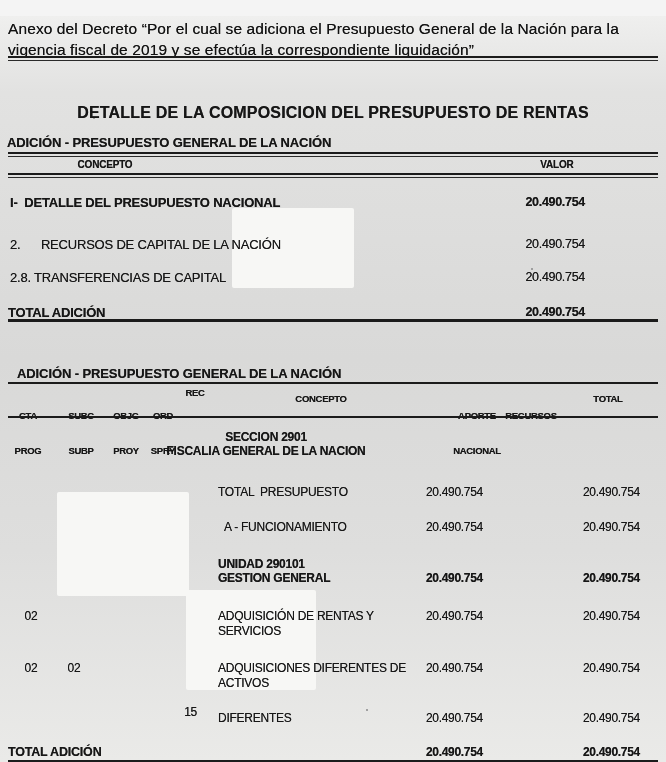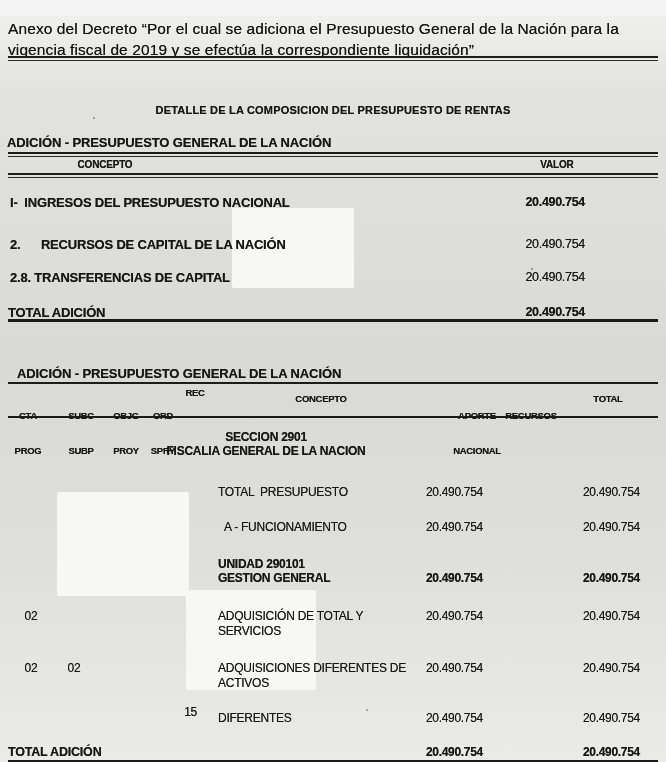--- a/index.html
+++ b/index.html
@@ -9,25 +9,25 @@
     margin:16px auto;
     background:linear-gradient(180deg,#efefee 0%,#e2e2e1 10%,#d9d9d8 45%,#dededd 70%,#ebebe9 100%);
     font-family:"Liberation Sans","DejaVu Sans",sans-serif;
     color:#161616;
     overflow:hidden;
   }
   .abs{position:absolute;white-space:pre;}
   .patch{position:absolute;background:#f7f7f5;border-radius:2px;z-index:1;}
   .txt{z-index:2;text-shadow:0 0 0.55px rgba(15,15,15,0.7);}
   .t-header{font-size:15.5px;line-height:20.5px;letter-spacing:0.1px;color:#111;}
-  .t-title{font-size:11px;font-weight:700;letter-spacing:0.2px;}
+  .t-title{font-size:16px;font-weight:700;letter-spacing:0.2px;}
   .t-sechead{font-size:13px;font-weight:700;letter-spacing:-0.1px;}
   .t-colhead1{font-size:10px;font-weight:700;letter-spacing:-0.2px;}
   .t-colhead2{font-size:9.5px;font-weight:700;line-height:11.5px;letter-spacing:-0.3px;text-align:center;}
-  .t-row1{font-size:13px;letter-spacing:-0.2px;font-weight:bold;}
+  .t-row1{font-size:13px;letter-spacing:-0.2px;}
   .t-num1{font-size:12.5px;letter-spacing:-0.3px;}
   .t-row2{font-size:12px;letter-spacing:-0.25px;line-height:14.5px;}
   .t-num2{font-size:12px;letter-spacing:-0.3px;}
   .bold{font-weight:700;}
   .ctr{text-align:center;}
   .rgt{text-align:right;}
   .rule{position:absolute;background:#1b1b1b;z-index:2;}
   .rule-double{position:absolute;height:2px;border-top:2px solid #1b1b1b;border-bottom:1px solid #2a2a2a;background:transparent;z-index:2;}
   .speck{position:absolute;width:2px;height:2px;background:#8a8a8a;border-radius:50%;z-index:1;}
 </style>
@@ -50,21 +50,21 @@
 
   <div class="abs txt t-title ctr" style="left:8px;top:88px;width:650px;">DETALLE DE LA COMPOSICION DEL PRESUPUESTO DE RENTAS</div>
 
   <div class="abs txt t-sechead" style="left:7px;top:119px;">ADICIÓN - PRESUPUESTO GENERAL DE LA NACIÓN</div>
   <div class="rule-double" style="left:8px;top:136px;width:650px;"></div>
 
   <div class="abs txt t-colhead1 ctr" style="left:55px;top:143px;width:100px;">CONCEPTO</div>
   <div class="abs txt t-colhead1 ctr" style="left:507px;top:143px;width:100px;">VALOR</div>
   <div class="rule-double" style="left:8px;top:157px;width:650px;"></div>
 
-  <div class="abs txt t-row1 bold" style="left:10px;top:179px;">I-  INGRESOS DEL PRESUPUESTO NACIONAL</div>
+  <div class="abs txt t-row1 bold" style="left:10px;top:179px;">I-  DETALLE DEL PRESUPUESTO NACIONAL</div>
   <div class="abs txt t-num1 bold rgt" style="left:485px;top:179px;width:100px;">20.490.754</div>
 
   <div class="abs txt t-row1" style="left:10px;top:221px;">2.      RECURSOS DE CAPITAL DE LA NACIÓN</div>
   <div class="abs txt t-num1 rgt" style="left:485px;top:221px;width:100px;">20.490.754</div>
 
   <div class="abs txt t-row1" style="left:10px;top:254px;">2.8. TRANSFERENCIAS DE CAPITAL</div>
   <div class="abs txt t-num1 rgt" style="left:485px;top:254px;width:100px;">20.490.754</div>
 
   <div class="abs txt t-row1 bold" style="left:8px;top:289px;">TOTAL ADICIÓN</div>
   <div class="abs txt t-num1 bold rgt" style="left:485px;top:289px;width:100px;">20.490.754</div>
@@ -112,21 +112,21 @@
   <div class="abs txt t-row2" style="left:224px;top:504px;">A - FUNCIONAMIENTO</div>
   <div class="abs txt t-num2 rgt" style="left:383px;top:504px;width:100px;">20.490.754</div>
   <div class="abs txt t-num2 rgt" style="left:540px;top:504px;width:100px;">20.490.754</div>
 
   <div class="abs txt t-row2 bold" style="left:218px;top:541px;">UNIDAD 290101</div>
   <div class="abs txt t-row2 bold" style="left:218px;top:555px;">GESTION GENERAL</div>
   <div class="abs txt t-num2 bold rgt" style="left:383px;top:555px;width:100px;">20.490.754</div>
   <div class="abs txt t-num2 bold rgt" style="left:540px;top:555px;width:100px;">20.490.754</div>
 
   <div class="abs txt t-row2 ctr" style="left:16px;top:593px;width:30px;">02</div>
-  <div class="abs txt t-row2" style="left:218px;top:593px;">ADQUISICIÓN DE TOTAL Y</div>
+  <div class="abs txt t-row2" style="left:218px;top:593px;">ADQUISICIÓN DE RENTAS Y</div>
   <div class="abs txt t-row2" style="left:218px;top:608px;">SERVICIOS</div>
   <div class="abs txt t-num2 rgt" style="left:383px;top:593px;width:100px;">20.490.754</div>
   <div class="abs txt t-num2 rgt" style="left:540px;top:593px;width:100px;">20.490.754</div>
 
   <div class="abs txt t-row2 ctr" style="left:16px;top:645px;width:30px;">02</div>
   <div class="abs txt t-row2 ctr" style="left:59px;top:645px;width:30px;">02</div>
   <div class="abs txt t-row2" style="left:218px;top:645px;">ADQUISICIONES DIFERENTES DE</div>
   <div class="abs txt t-row2" style="left:218px;top:660px;">ACTIVOS</div>
   <div class="abs txt t-num2 rgt" style="left:383px;top:645px;width:100px;">20.490.754</div>
   <div class="abs txt t-num2 rgt" style="left:540px;top:645px;width:100px;">20.490.754</div>

